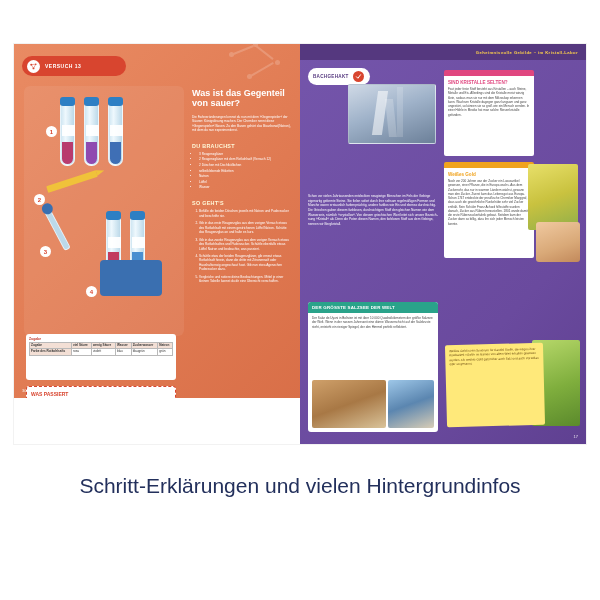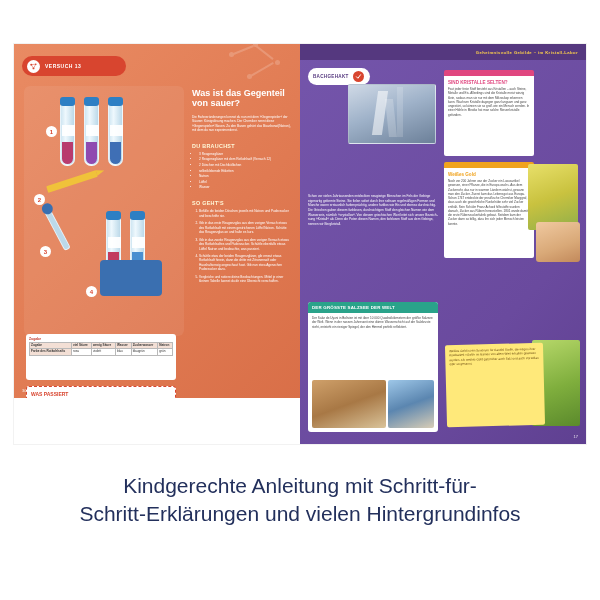--- a/index.html
+++ b/index.html
@@ -376,17 +376,16 @@
 
       <div class="yellow-note">
         <p>Weißes Gold ist ein Synonym für Kandisl Stoffe, die wegen ihrer Kostbarkeit »Gold« im Namen von all­em Wert erhalten gewesen wurden. Als weißes Gold galt früher auch Salz und auch Porzellan oder so genannt.</p>
       </div>
 
       <span class="pg" style="right:8px;">17</span>
     </div>
   </div>
 
   <div class="caption">
-    <div>Kindgerechte Anleitung mit Schritt-für-</div>
     <div>Schritt-Erklärungen und vielen Hintergrundinfos</div>
   </div>
 
 </div>
 
 </body></html>

